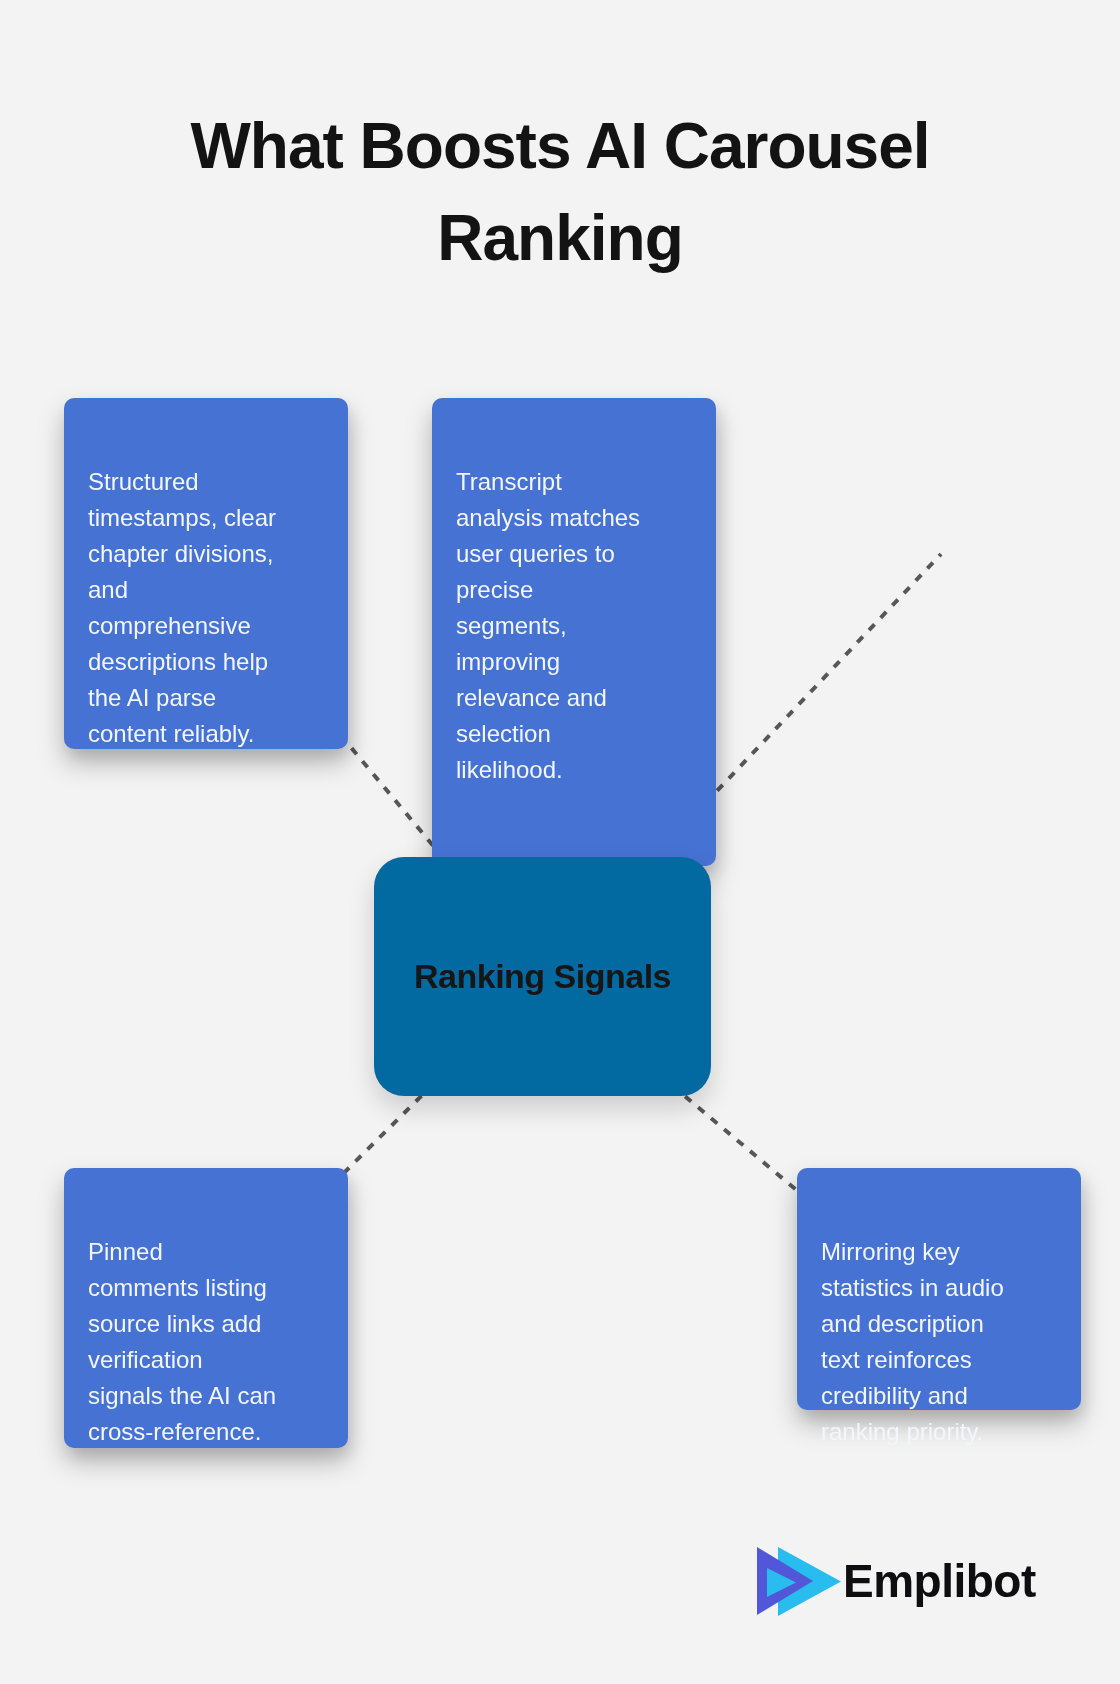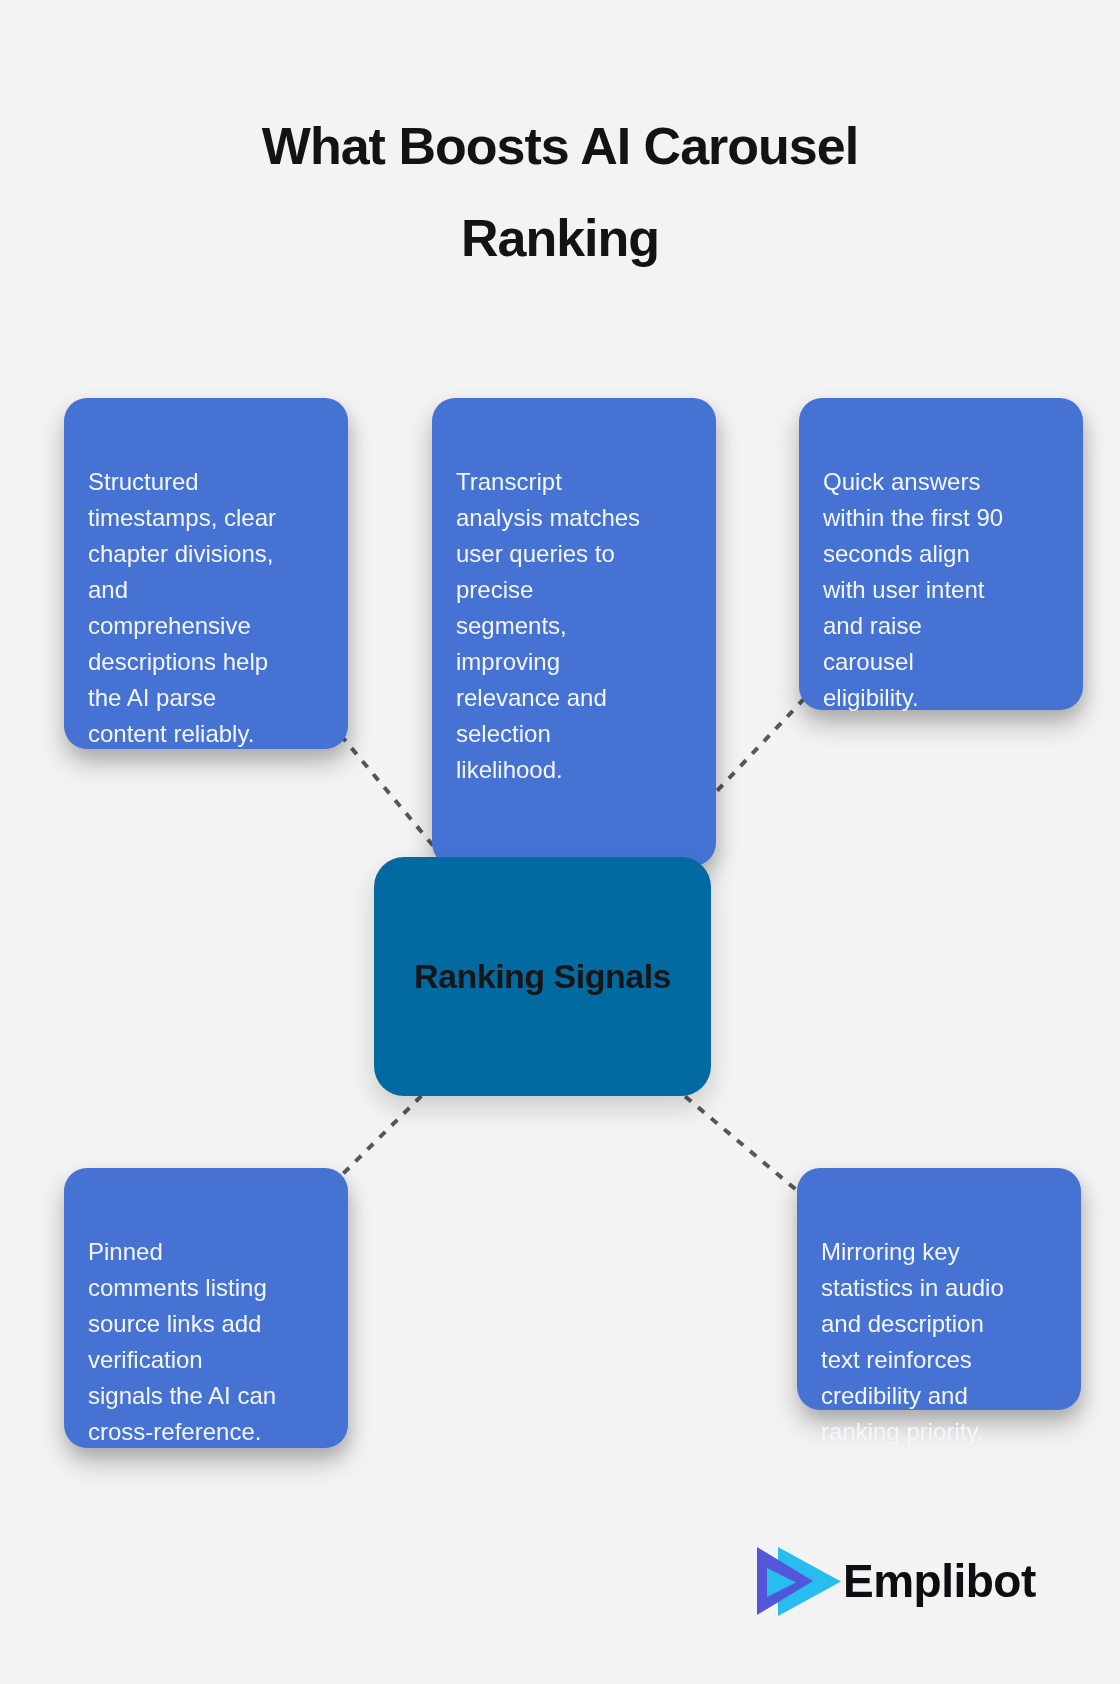--- a/index.html
+++ b/index.html
@@ -19,21 +19,21 @@
     width:1120px;height:1684px;
     margin:0 auto;
     background:var(--bg);
     overflow:hidden;
     font-family:"Liberation Sans", sans-serif;
   }
   .title{
     position:absolute;
     left:0;right:0;top:100px;
     text-align:center;
-    font-size:52px;
+    font-size:64px;
     line-height:92px;
     font-weight:700;
     letter-spacing:-1px;
     color:var(--title-text);
     white-space:pre-line;
   }
   svg.connectors{
     position:absolute;inset:0;
     width:1120px;height:1684px;
     z-index:1;
@@ -41,21 +41,21 @@
   svg.connectors line{
     stroke:var(--connector);
     stroke-width:4;
     stroke-dasharray:8 9;
   }
   .node{
     position:absolute;
     z-index:2;
     width:284px;
     background:var(--node-blue);
-    border-radius:23px;
+    border-radius:10px;
     color:var(--node-text);
     font-size:24px;
     line-height:36px;
     padding:30px 24px;
     white-space:pre-line;
     box-shadow:0 14px 26px rgba(0,0,0,0.25), 4px 8px 14px rgba(0,0,0,0.08);
   }
   .n1{left:64px;top:398px;height:351px;}
   .n2{left:432px;top:398px;height:468px;}
   .n3{left:799px;top:398px;height:312px;}
@@ -123,29 +123,20 @@
 analysis matches
 user queries to
 precise
 segments,
 improving
 relevance and
 selection
 likelihood.</span>
   </div>
 
-  <div class="node n3">
-    <span>Quick answers
-within the first 90
-seconds align
-with user intent
-and raise
-carousel
-eligibility.</span>
-  </div>
 
   <div class="node n4">
     <span>Pinned
 comments listing
 source links add
 verification
 signals the AI can
 cross-reference.</span>
   </div>
 

